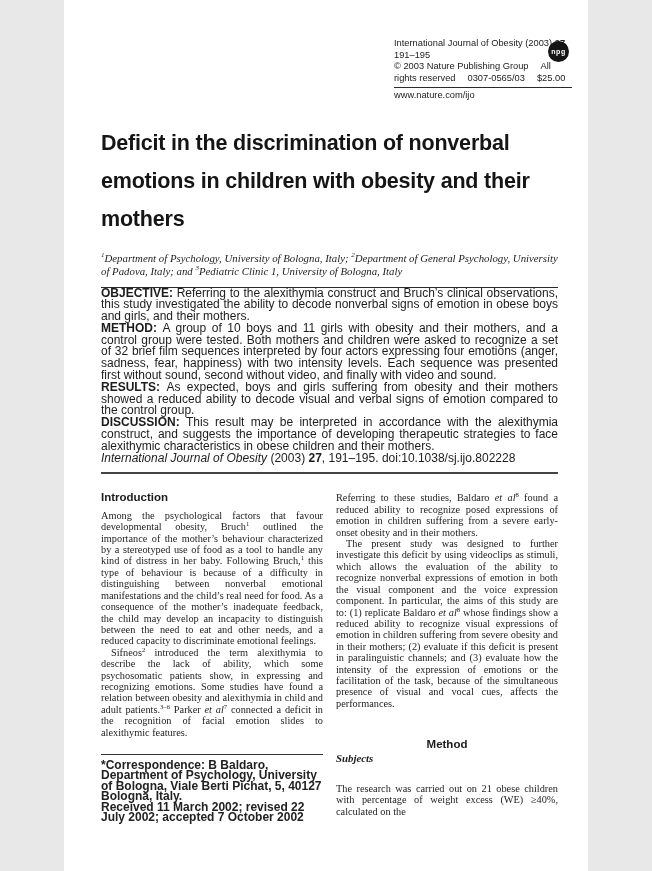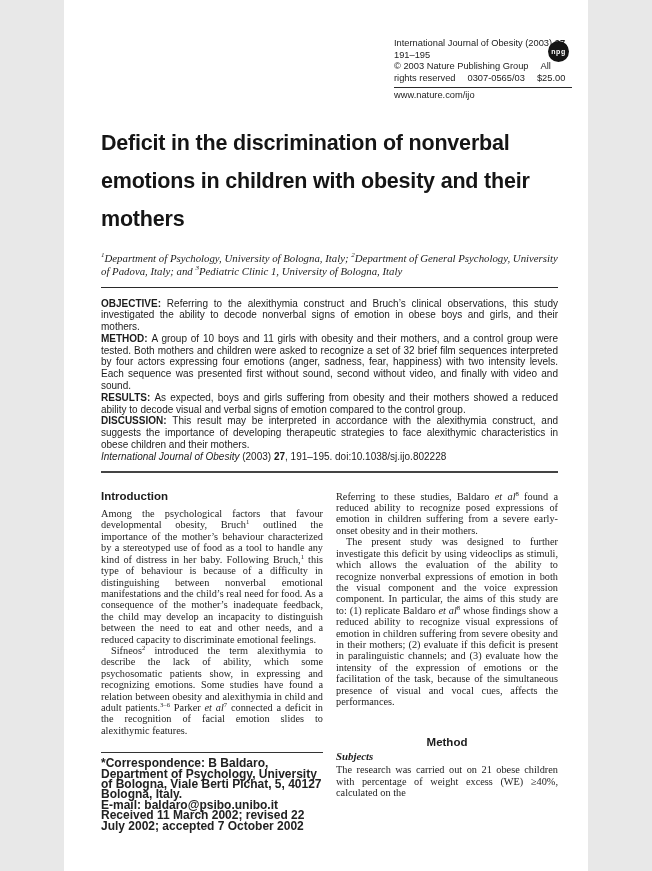--- a/index.html
+++ b/index.html
@@ -52,42 +52,41 @@
     max-width:588px;
   }
 
   .authors-line { margin-top:9px; font-size:12.5px; }
   .affiliations { margin-top:14px; font-size:10.8px; line-height:13px; font-style:italic; max-width:585px; }
 
   .rule-strong { border-top:1.5px solid #2a2a2a; margin-top:9px; }
   .rule-thin   { border-top:1px solid #444; }
 
   .abstract {
-    margin-top:10px;
-    font-size:10px; line-height:11.8px;
+    font-size:12px; line-height:11.8px;
     text-align:justify;
   }
   .abstract p { margin:0; }
 
   .keywords-line { margin:6px 0 7px 0; font-size:10.3px; }
   .kw-rule-top { margin-top:8px; }
   .cols-rule   { margin-top:0; }
 
   .columns { display:flex; gap:13px; margin-top:18px; }
   .col { width:286px; font-size:10.3px; line-height:11.4px; text-align:justify; }
   .col p { margin:0; }
   .col p.indent { text-indent:10px; }
 
   .section-heading {
     font-size:11.5px; font-weight:700; margin:0 0 6px 0;
     font-family:"Liberation Sans","DejaVu Sans",sans-serif;
     text-align:left;
   }
   .method-block { margin-top:30px; }
-  .subheading { font-size:10.8px; font-weight:700; font-style:italic; margin:2px 0 2px 0; text-align:left; }
+  .subheading { font-size:10.8px; font-weight:700; font-style:italic; margin:2px 0 19px 0; text-align:left; }
 
   .footnote-rule { border-top:1px solid #333; margin-top:16px; width:100%; }
   .footnote {
     padding-top:5px;
     font-family:"Liberation Sans","DejaVu Sans",sans-serif;
     font-size:12px; line-height:10.4px; font-weight:700;
     text-align:left; color:#222;
   }
   .footnote p { margin:0; }
 </style>
@@ -128,21 +127,20 @@
   <div class="columns">
 
     <div class="col">
       <h2 class="section-heading">Introduction</h2>
       <p><span>Among the psychological factors that favour developmental obesity, Bruch</span><span class="sup">1</span><span> outlined the importance of the mother’s behaviour characterized by a stereotyped use of food as a tool to handle any kind of distress in her baby. Following Bruch,</span><span class="sup">1</span><span> this type of behaviour is because of a difficulty in distinguishing between nonverbal emotional manifestations and the child’s real need for food. As a consequence of the mother’s inadequate feedback, the child may develop an incapacity to distinguish between the need to eat and other needs, and a reduced capacity to discriminate emotional feelings.</span></p>
       <p class="indent"><span>Sifneos</span><span class="sup">2</span><span> introduced the term alexithymia to describe the lack of ability, which some psychosomatic patients show, in expressing and recognizing emotions. Some studies have found a relation between obesity and alexithymia in child and adult patients.</span><span class="sup">3–6</span><span> Parker </span><span class="i">et al</span><span class="sup">7</span><span> connected a deficit in the recognition of facial emotion slides to alexithymic features.</span></p>
 
       <div class="footnote-rule"></div>
       <div class="footnote">
         <p>*Correspondence: B Baldaro, Department of Psychology, University of Bologna, Viale Berti Pichat, 5, 40127 Bologna, Italy.</p>
-        <p>E-mail: baldaro@psibo.unibo.it</p>
         <p>Received 11 March 2002; revised 22 July 2002; accepted 7 October 2002</p>
       </div>
     </div>
 
     <div class="col">
       <p><span>Referring to these studies, Baldaro </span><span class="i">et al</span><span class="sup">8</span><span> found a reduced ability to recognize posed expressions of emotion in children suffering from a severe early-onset obesity and in their mothers.</span></p>
       <p class="indent"><span>The present study was designed to further investigate this deficit by using videoclips as stimuli, which allows the evaluation of the ability to recognize nonverbal expressions of emotion in both the visual component and the voice expression component. In particular, the aims of this study are to: (1) replicate Baldaro </span><span class="i">et al</span><span class="sup">8</span><span> whose findings show a reduced ability to recognize visual expressions of emotion in children suffering from severe obesity and in their mothers; (2) evaluate if this deficit is present in paralinguistic channels; and (3) evaluate how the intensity of the expression of emotions or the facilitation of the task, because of the simultaneous presence of visual and vocal cues, affects the performances.</span></p>
 
       <div class="method-block">
         <h2 class="section-heading" style="margin-bottom:1px;text-align:center;">Method</h2>

